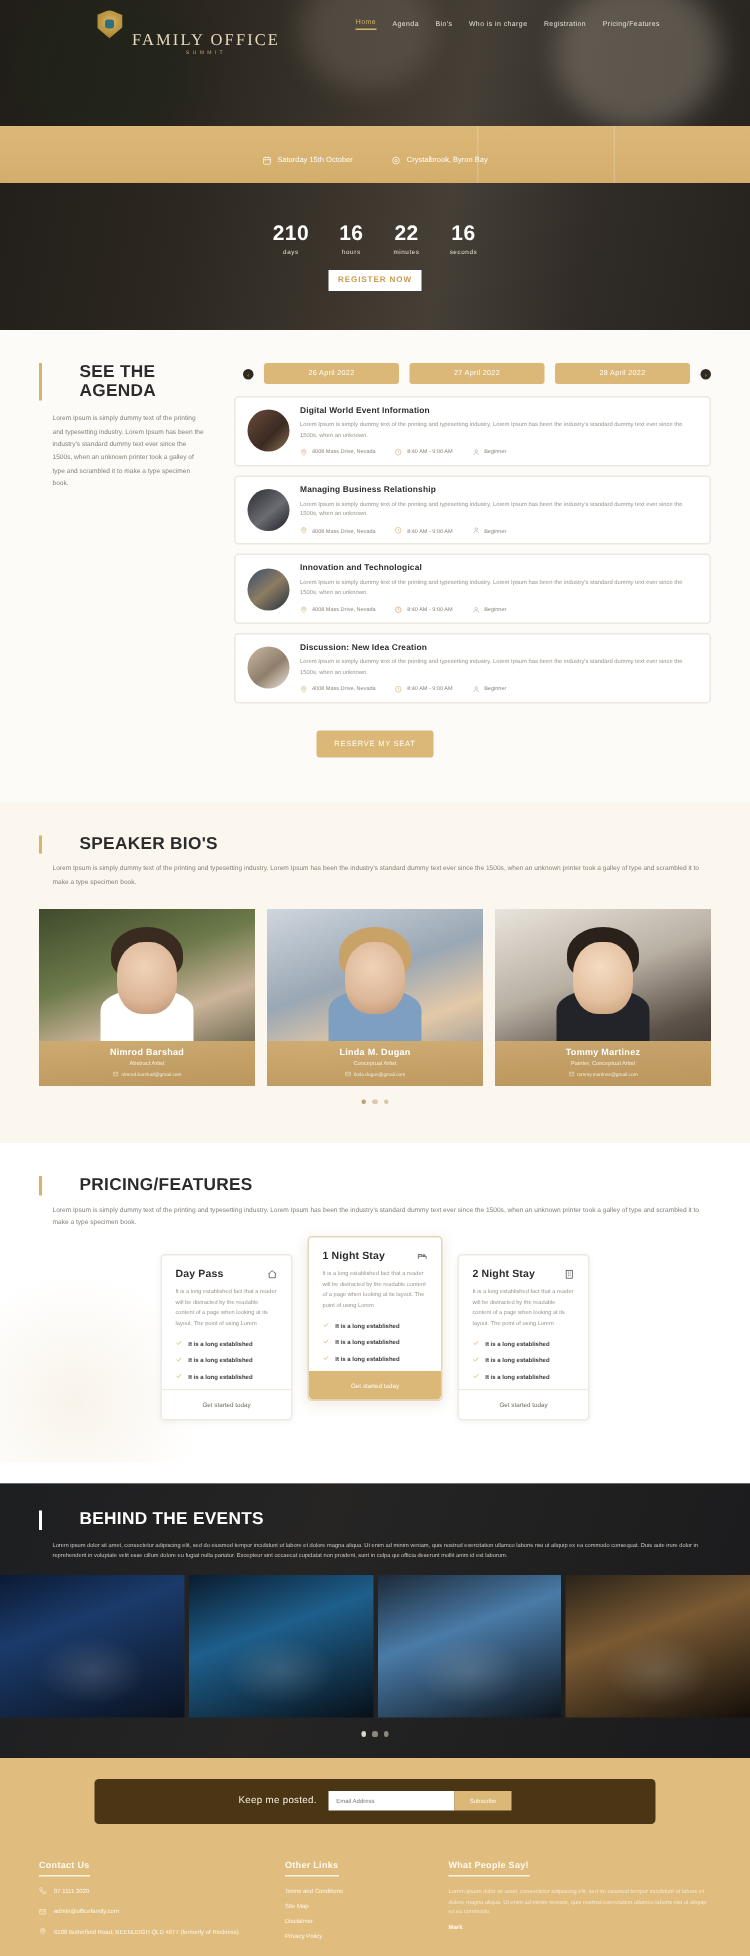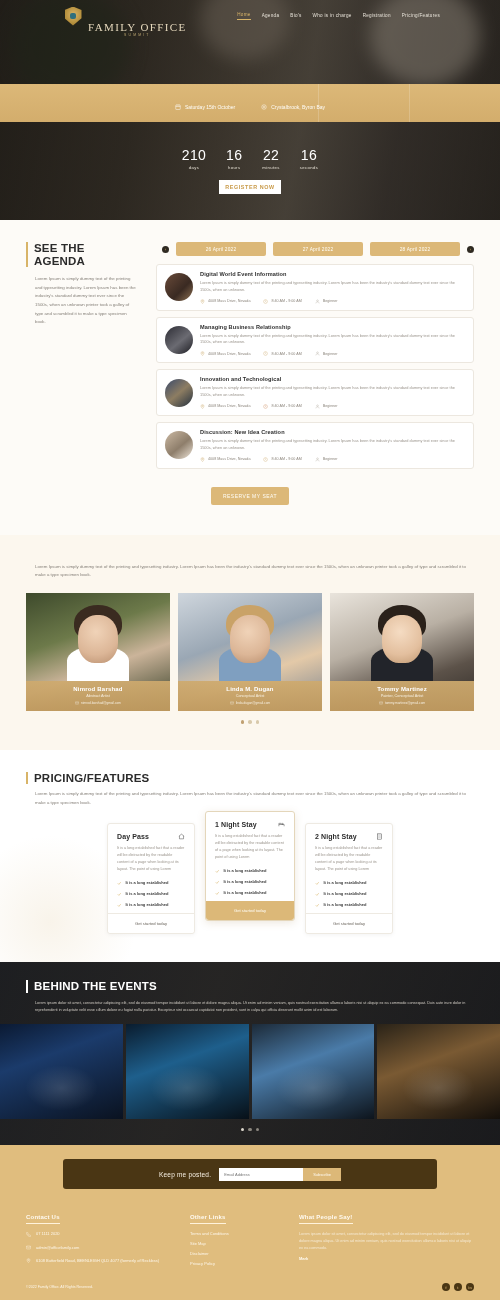--- a/index.html
+++ b/index.html
@@ -114,21 +114,21 @@
   .hero-meta-item svg { width:6px; height:6px; display:block; }
 
   .countdown-wrap {
     position: relative;
     text-align:center;
     padding-top: 26px;
     z-index: 3;
   }
   .countdown { display:flex; justify-content:center; gap: 20px; }
   .cd-item { text-align:center; }
-  .cd-num { font-size: 14px; font-weight: normal; color:#fff; line-height:1; letter-spacing:.3px;}
+  .cd-num { font-size: 14px; font-weight: bold; color:#fff; line-height:1; letter-spacing:.3px;}
   .cd-lbl { font-size: 4.2px; color:#e8e2d6; margin-top:3px; letter-spacing:.4px; }
   .register-btn {
     margin: 10px auto 0;
     background: #fff;
     color: #c99b4a;
     font-size: 5.4px;
     font-weight: bold;
     letter-spacing: .6px;
     width: 62px; height: 14px;
     display:flex; align-items:center; justify-content:center;
@@ -144,21 +144,21 @@
   }
   .agenda-inner { display:flex; gap: 18px; }
   .sec-head-left { width: 112px; flex: 0 0 112px; }
   .sec-title {
     font-family: "Liberation Sans", sans-serif;
     font-size: 11.5px;
     font-weight: bold;
     letter-spacing: .2px;
     color: #2b2b2b;
     border-left: 2px solid #d8b468;
-    padding-left: 6px;
+    padding-left: 25px;
     line-height: 1.1;
   }
   .sec-body {
     font-size: 4.4px;
     line-height: 1.95;
     color: #86817a;
     margin-top: 8px;
     padding-left: 9px;
   }
   .agenda-right { flex: 1; }
@@ -293,20 +293,21 @@
   }
   .price-card.featured .pc-btn { background:#dcb878; color:#fffdf6; border-top:none; }
 
   
   .behind {
     background: linear-gradient(rgba(24,24,26,.72), rgba(24,24,26,.72)),
                 linear-gradient(110deg,#2b2f33,#4a463e 40%,#1f2124);
     padding: 18px 26px 10px;
     color:#fff;
     position:relative;
+    margin-top:14px;
   }
   .behind .sec-title { color:#fff; border-left:2px solid #fff; }
   .behind-body { font-size:3.8px; line-height:1.95; color:#cfcac2; margin-top:7px; padding-left:9px; }
   .gallery { display:flex; gap:3px; margin: 9px -26px 0; }
   .g-item { flex:1; height: 95px; position:relative; overflow:hidden; }
   .g1 { background: linear-gradient(160deg,#0b1a33 0%, #1b3b6b 35%, #0a1220 100%); }
   .g2 { background: linear-gradient(160deg,#0a1c2e 0%, #1e5f8c 40%, #071018 100%); }
   .g3 { background: linear-gradient(160deg,#1c2a38 0%, #4a7ba8 40%, #0d141c 100%); }
   .g4 { background: linear-gradient(160deg,#2a2318 0%, #7a5a33 40%, #140f0a 100%); }
   .g-item::after{
@@ -580,20 +581,21 @@
             </div>
           </div>
         </div>
       </div>
     </div>
     <button class="reserve-btn">RESERVE MY SEAT</button>
   </section>
 
   <section class="speakers">
     <div class="sec-head-full">
+      <div class="sec-title">SPEAKER BIO'S</div>
       <div class="sec-body">Lorem Ipsum is simply dummy text of the printing and typesetting industry. Lorem Ipsum has been the industry's standard dummy text ever since the 1500s, when an unknown printer took a galley of type and scrambled it to make a type specimen book.</div>
     </div>
     <div class="speaker-grid">
 
       <div class="speaker-card">
         <div class="sp-photo sp1">
           <div class="sp-body-sh b1"></div>
           <div class="sp-hair h1"></div>
           <div class="sp-face"></div>
         </div>

